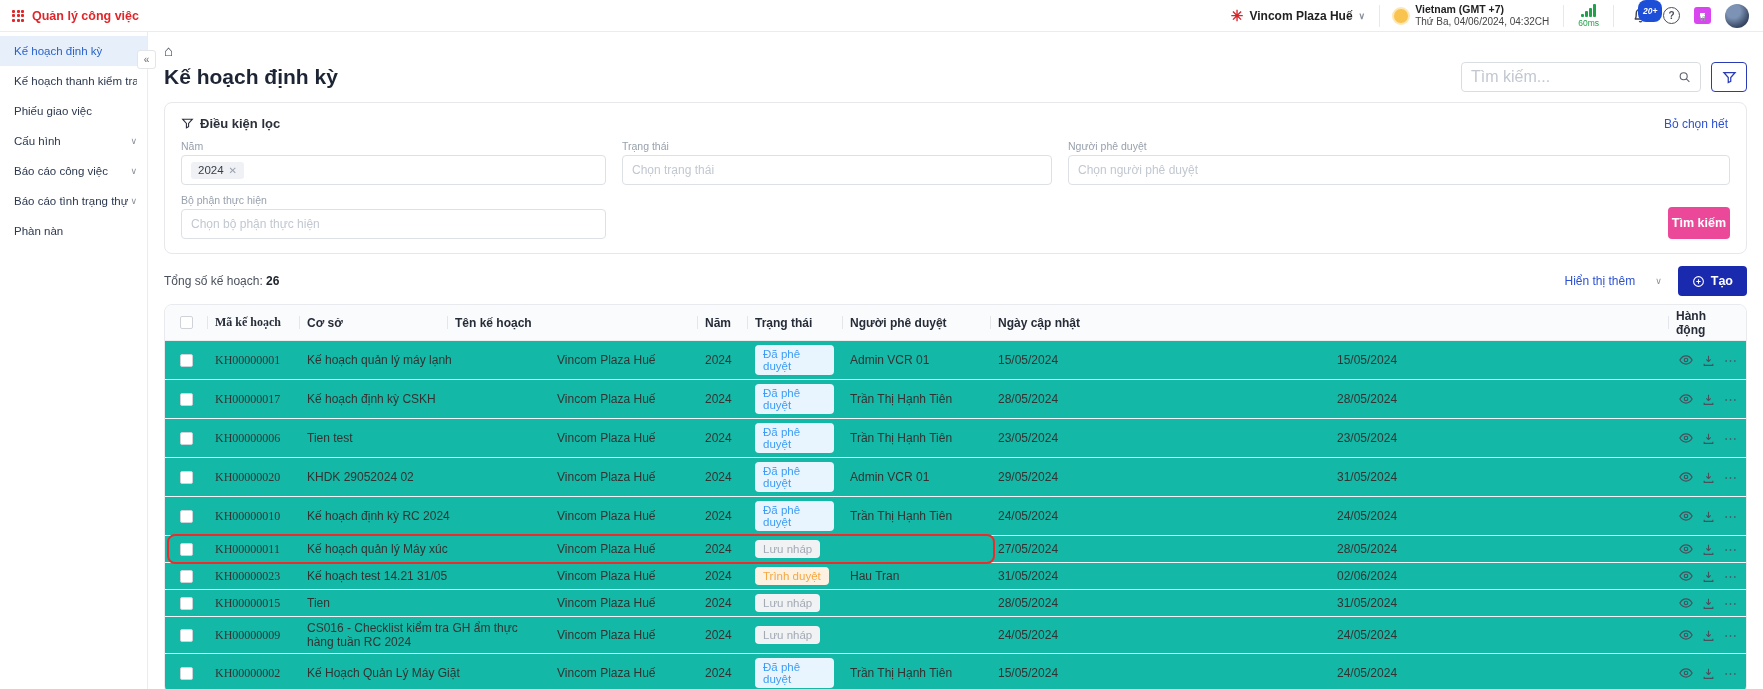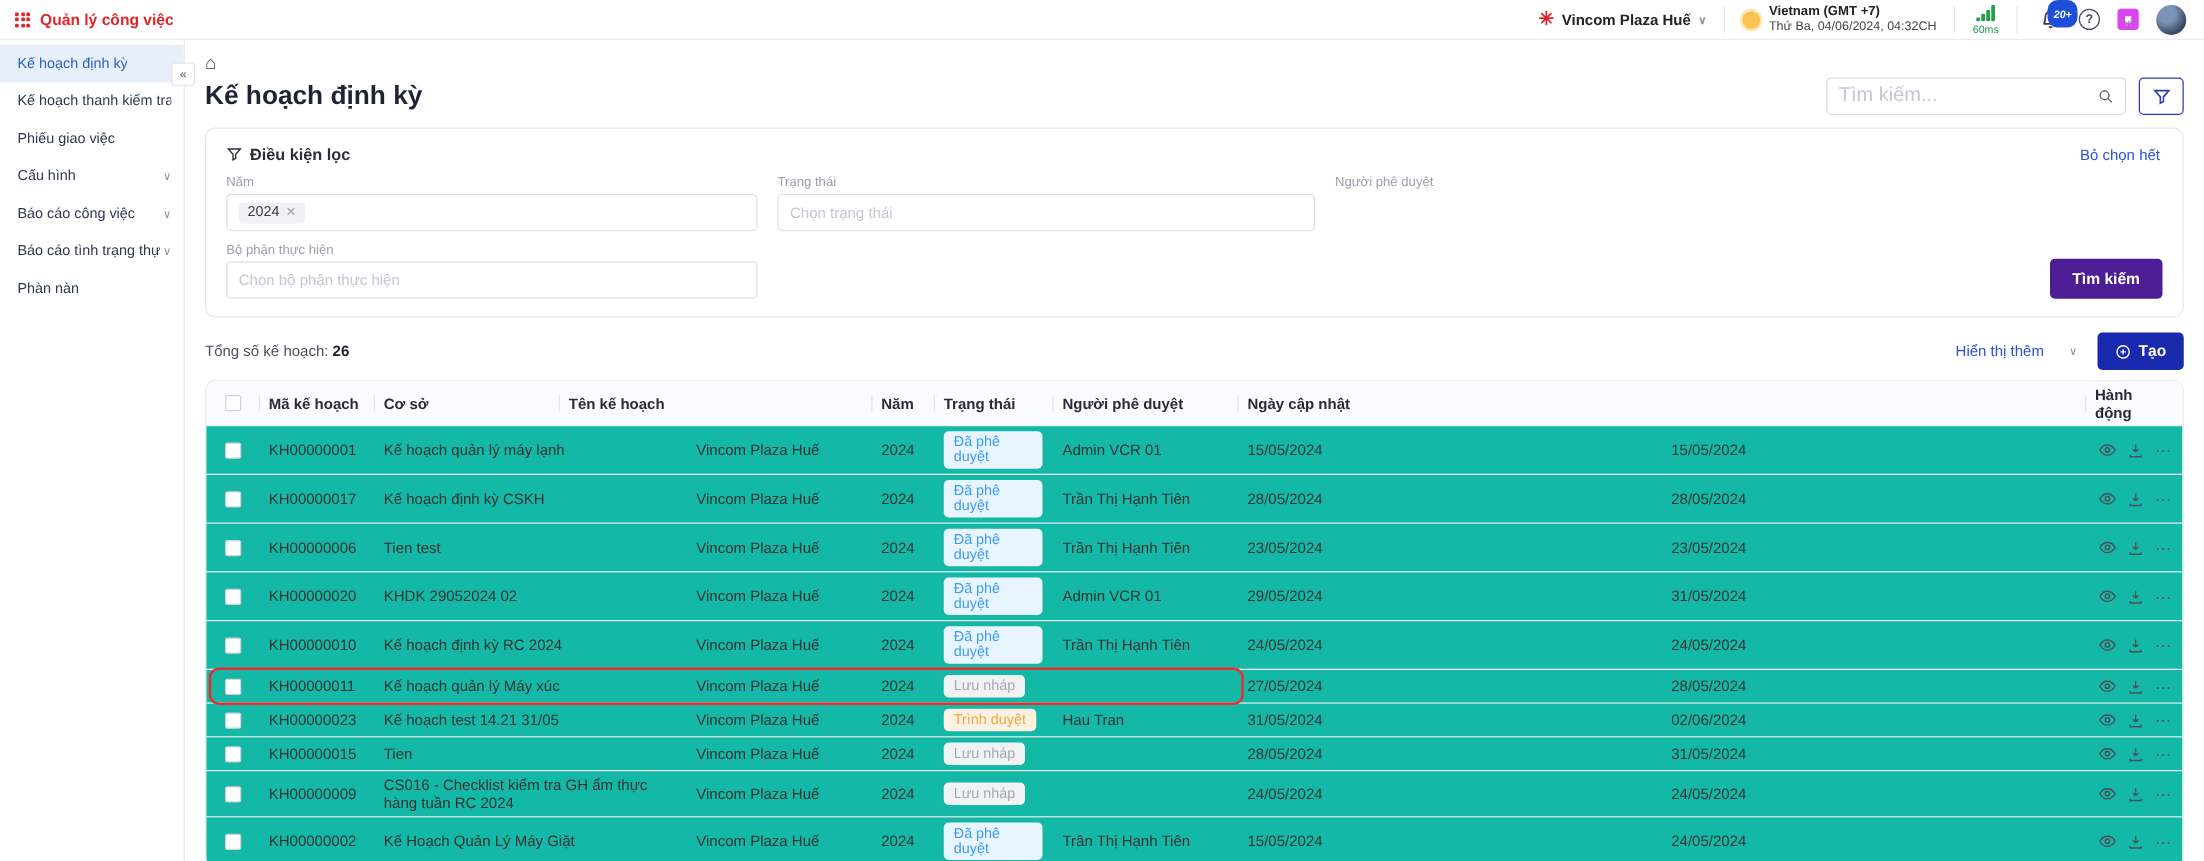--- a/index.html
+++ b/index.html
@@ -75,43 +75,43 @@
   .clear-all { position:absolute; top:14px; right:18px; color:#2d51d3; font-size:12px; cursor:pointer; }
   .fgrid { display:grid; grid-template-columns:425px 430px 1fr; column-gap:16px; margin-top:9px; }
   .flabel { font-size:10.5px; color:#98a1ad; margin-bottom:3px; }
   .finput { height:30px; border:1px solid #dde0e5; border-radius:4px; display:flex; align-items:center;
             padding:0 9px; background:#fff; color:#c2c8d0; font-size:12px; }
   .tag { background:#eff1f4; border-radius:3px; padding:2.5px 7px; color:#383e49; font-size:11.5px;
          display:flex; align-items:center; gap:5px; }
   .tag .x { color:#98a1ad; font-size:10px; cursor:pointer; }
   .frow2 { display:flex; align-items:flex-end; margin-top:9px; }
   .frow2 .fcol { width:425px; }
-  .submit-btn { margin-left:auto; background:#4c1d95; color:#fff; border:none; border-radius:4px;
-                height:32px; padding:0 18px; font-size:12.5px; font-weight:600; cursor:pointer;
+  .submit-btn { margin-left:auto; background:#ec4899; color:#fff; border:none; border-radius:4px;
+                height:32px; padding:0 4px; font-size:12.5px; font-weight:600; cursor:pointer;
                 font-family:inherit; }
 
   
   .toolbar { display:flex; align-items:center; justify-content:space-between; margin:12px 0 8px 0; }
   .total { color:#4a505c; font-size:12px; }
   .total b { color:#20252e; }
   .toolbar-right { display:flex; align-items:center; gap:16px; }
   .show-more { color:#2d51d3; font-size:12px; cursor:pointer; display:flex; align-items:center; gap:20px; }
   .create-btn { background:#1a2aae; color:#fff; border:none; border-radius:4px; height:30px;
                 padding:0 14px; font-size:12.5px; font-weight:600; cursor:pointer; display:flex;
                 align-items:center; gap:6px; font-family:inherit; }
 
   
   .table-card { border:1px solid #e8eaed; border-radius:8px; overflow:hidden; }
   .thead { display:flex; align-items:center; background:#fafbfc; border-bottom:1px solid #ededed;
            height:36px; font-weight:700; color:#262c38; font-size:12px; }
   .th, .td { padding:0 8px; }
   .th { display:flex; align-items:center; height:100%; position:relative; }
   .th.sep::before { content:""; position:absolute; left:0; top:11px; bottom:11px; width:1px; background:#e4e6ea; }
   .col-check { width:42px; display:flex; justify-content:center; flex-shrink:0; }
-  .col-code { width:92px; flex-shrink:0; }
+  .col-code { width:92px; flex-shrink:0;font-family:Liberation Serif, serif; }
   .col-name { width:250px; flex-shrink:0; }
   .col-site { width:148px; flex-shrink:0; }
   .col-year { width:50px; flex-shrink:0; }
   .col-status { width:95px; flex-shrink:0; }
   .col-approver { width:148px; flex-shrink:0; }
   .col-created { flex:1; }
   .col-updated { flex:1; }
   .col-actions { width:78px; flex-shrink:0; display:flex; justify-content:flex-end; }
   .tr { display:flex; align-items:center; border-bottom:1px solid #f2f3f5; min-height:25px;
         position:relative; background:#14b8a6; }
@@ -265,20 +265,23 @@
             </div>
           </div>
           <div class="fcol">
             <div class="flabel">Trạng thái</div>
             <div class="finput">
               <span>Chọn trạng thái</span>
             </div>
           </div>
           <div class="fcol">
             <div class="flabel">Người phê duyệt</div>
+            <div class="finput">
+              <span>Chọn người phê duyệt</span>
+            </div>
           </div>
         </div>
 
         <div class="frow2">
           <div class="fcol">
             <div class="flabel">Bộ phận thực hiện</div>
             <div class="finput">
               <span>Chọn bộ phận thực hiện</span>
             </div>
           </div>

